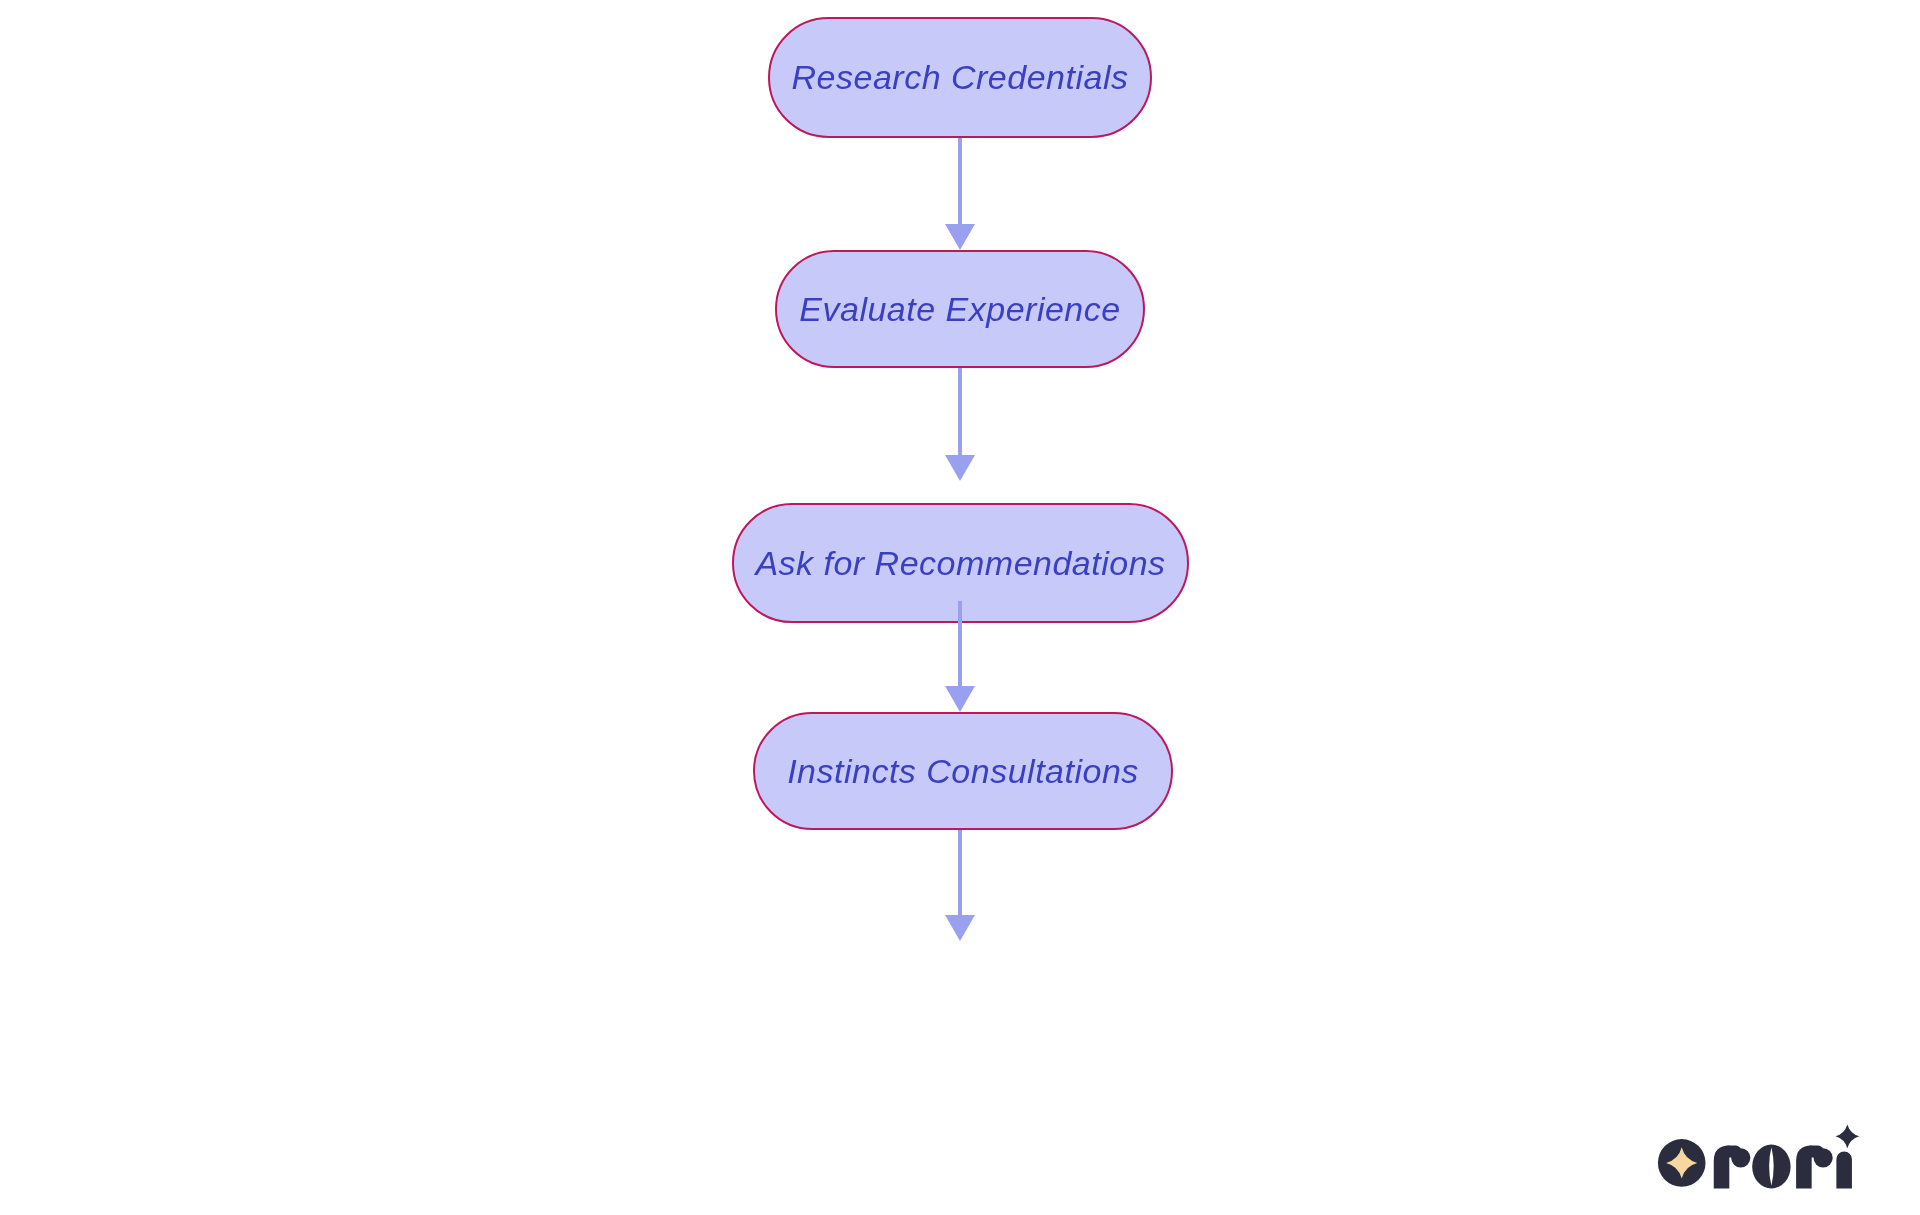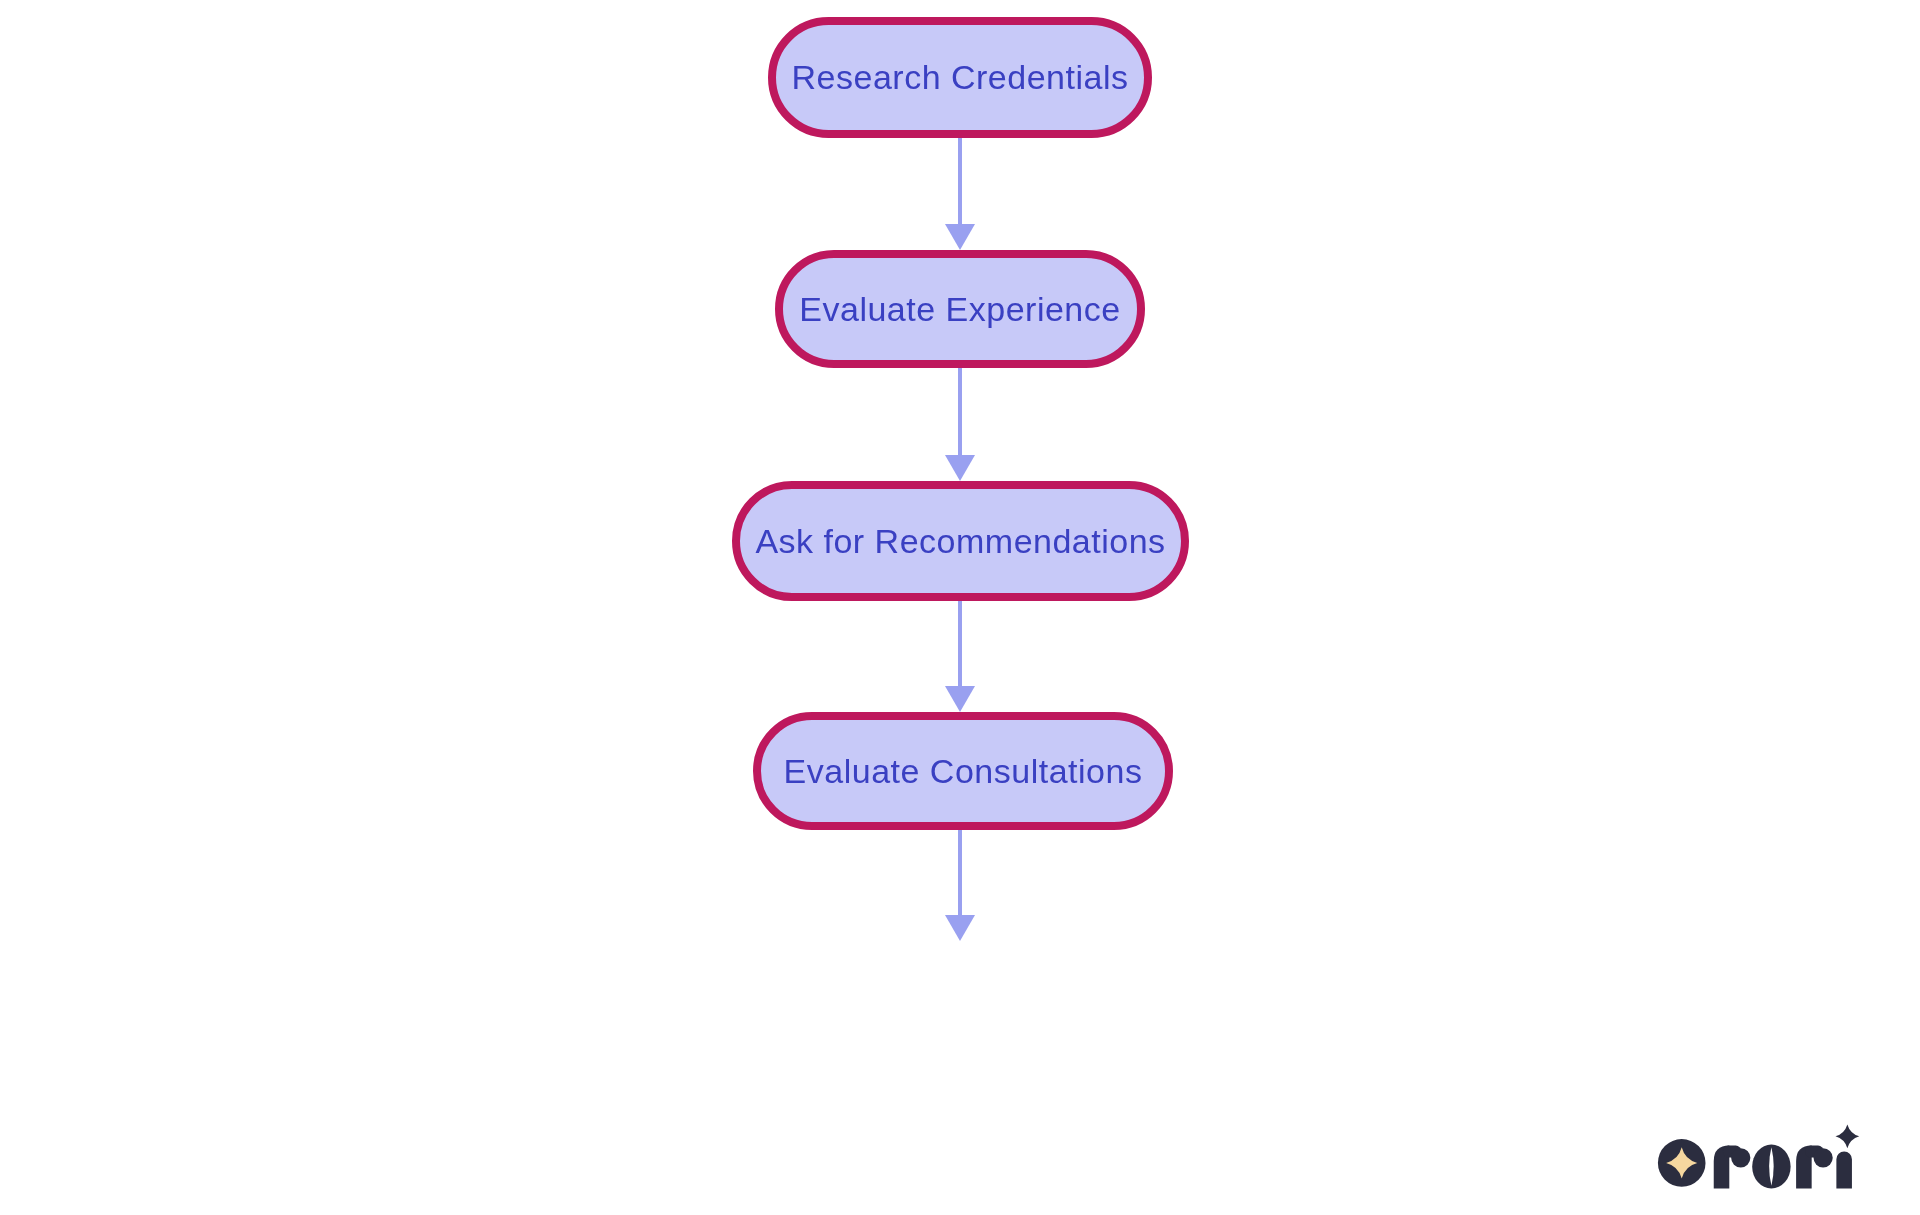--- a/index.html
+++ b/index.html
@@ -10,31 +10,32 @@
     background: #ffffff;
     font-family: "Liberation Sans", sans-serif;
     overflow: hidden;
   }
   .node {
     position: absolute;
     display: flex;
     align-items: center;
     justify-content: center;
     background: #c7c9f8;
-    border: 8px solid #be185d;
+    border: 2px solid #be185d;
     border-radius: 62px;
     box-sizing: border-box;
     color: #3a40c2;
     font-size: 34px;
     letter-spacing: 0.5px;
     white-space: nowrap;
+    font-style: italic;
   }
   .n1 { left: 768px; top: 17px;  width: 384px; height: 121px; }
   .n2 { left: 775px; top: 250px; width: 370px; height: 118px; }
-  .n3 { left: 732px; top: 481px; width: 457px; height: 120px; align-items: center; }
+  .n3 { left: 732px; top: 503px; width: 457px; height: 120px; align-items: center; }
   .n4 { left: 753px; top: 712px; width: 420px; height: 118px; }
   .n5 { left: 782px; top: 941px; width: 353px; height: 119px; }
 
   .arrow { position: absolute; left: 945px; width: 30px; }
   .a1 { top: 138px; height: 112px; }
   .a2 { top: 368px; height: 113px; }
   .a3 { top: 601px; height: 111px; }
   .a4 { top: 830px; height: 111px; }
   .arrow .stem {
     position: absolute;
@@ -91,21 +92,21 @@
   <div class="node n3">
     <span>Ask for Recommendations</span>
   </div>
 
   <div class="arrow a3">
     <div class="stem"></div>
     <div class="head"></div>
   </div>
 
   <div class="node n4">
-    <span>Evaluate Consultations</span>
+    <span>Instincts Consultations</span>
   </div>
 
   <div class="arrow a4">
     <div class="stem"></div>
     <div class="head"></div>
   </div>
 
 
   <div class="logo">
     <svg viewBox="0 0 224 74" role="img" aria-label="rori">

